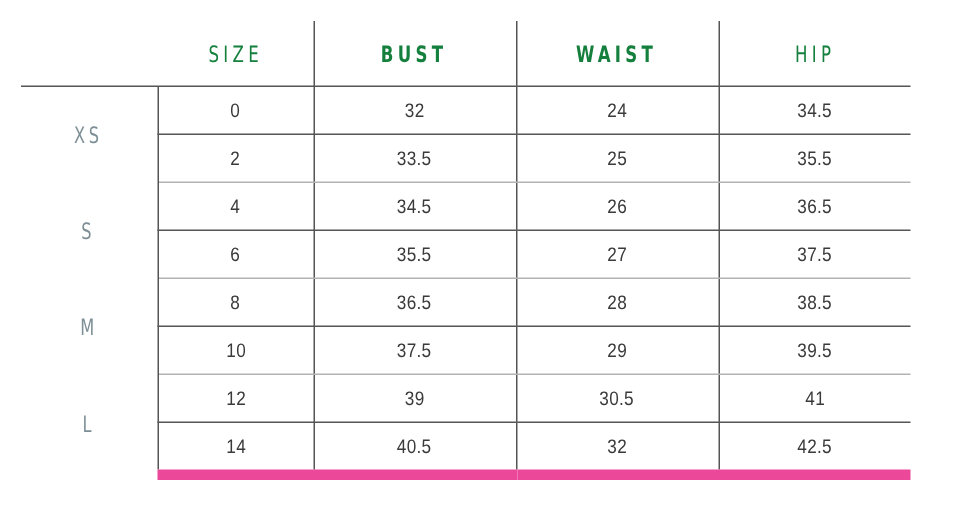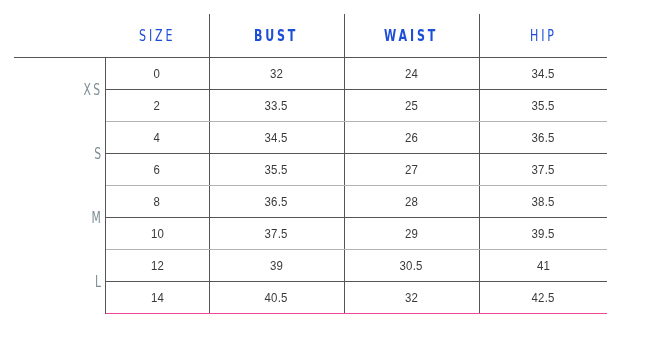--- a/index.html
+++ b/index.html
@@ -36,21 +36,21 @@
   col.c-waist     { width: 135px; }
   col.c-hip       { width: 128px; }
 
   
   thead th {
     height: 43px;
     padding: 0;
     font-weight: 400;
     font-size: 15px;
     letter-spacing: 3.5px;
-    color: #1d4ed8;
+    color: #15803d;
     text-align: center;
     vertical-align: middle;
     font-family: "DejaVu Sans Condensed", "Liberation Sans Narrow", "Liberation Sans", sans-serif;
     transform: none;
     border-bottom: 1px solid #555555;
   }
   thead th.th-sizelabel {
     border-bottom: 1px solid #555555;
   }
   thead th.th-size {
@@ -84,21 +84,20 @@
     transform-origin: center;
   }
 
   
   td.size-label {
     font-size: 15px;
     letter-spacing: 3px;
     color: #7d8f96;
     border-right: 1px solid #555555;
     font-family: "DejaVu Sans Condensed", "Liberation Sans Narrow", "Liberation Sans", sans-serif;
-    text-align: right;
   }
   td.size-label .lbl-inner {
     display: inline-block;
     transform: scaleX(0.8);
     transform-origin: center;
   }
 
   
   td.cell-sizenum,
   td.cell-bust,
@@ -113,21 +112,21 @@
   tr.row-top td.cell-hip {
     border-bottom: 1px solid #555555;
   }
 
   
   tr.group-end td {
     border-bottom: 1px solid #b3b3b3;
   }
   
   tr.table-end td {
-    border-bottom: 1px solid #ec4899;
+    border-bottom: 7px solid #ec4899;
   }
 </style>
 </head>
 <body>
 
 <div id="chart-wrap">
 
   <table class="size-chart">
     <colgroup>
       <col class="c-sizelabel">

